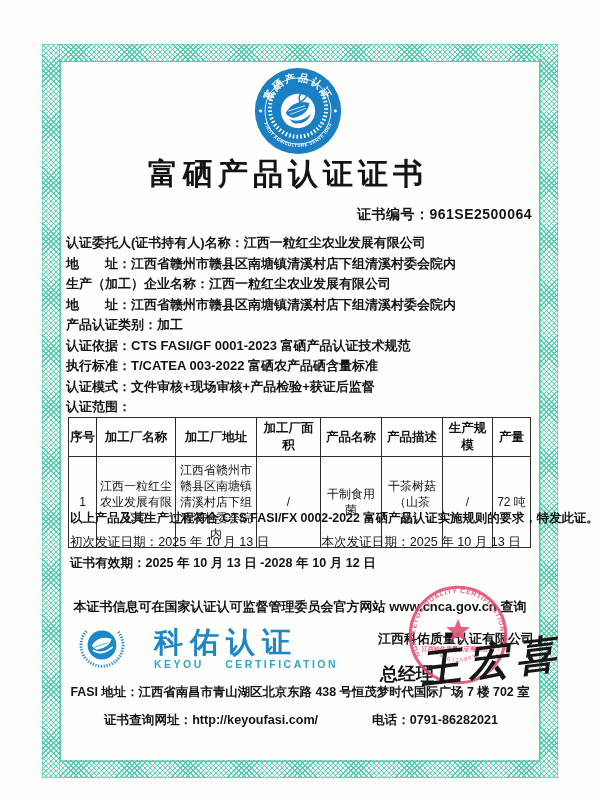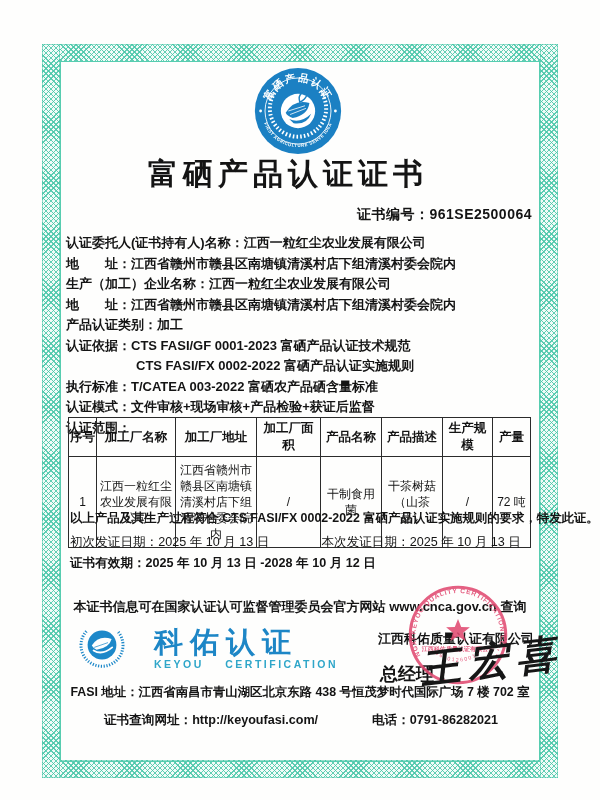--- a/index.html
+++ b/index.html
@@ -93,21 +93,20 @@
 
   <div class="cert-no">证书编号：961SE2500064</div>
 
   <div class="body-block">
     <div class="bline">认证委托人(证书持有人)名称：江西一粒红尘农业发展有限公司</div>
     <div class="bline">地　　址：江西省赣州市赣县区南塘镇清溪村店下组清溪村委会院内</div>
     <div class="bline">生产（加工）企业名称：江西一粒红尘农业发展有限公司</div>
     <div class="bline">地　　址：江西省赣州市赣县区南塘镇清溪村店下组清溪村委会院内</div>
     <div class="bline">产品认证类别：加工</div>
     <div class="bline">认证依据：CTS FASI/GF 0001-2023 富硒产品认证技术规范</div>
-    <div class="bline indent">CTS FASI/FX 0002-2022 富硒产品认证实施规则</div>
     <div class="bline">执行标准：T/CATEA 003-2022 富硒农产品硒含量标准</div>
     <div class="bline">认证模式：文件审核+现场审核+产品检验+获证后监督</div>
     <div class="bline">认证范围：</div>
   </div>
 
   <table class="scope-table">
     <colgroup>
       <col style="width:28px">
         <col style="width:79px">
         <col style="width:81px">

